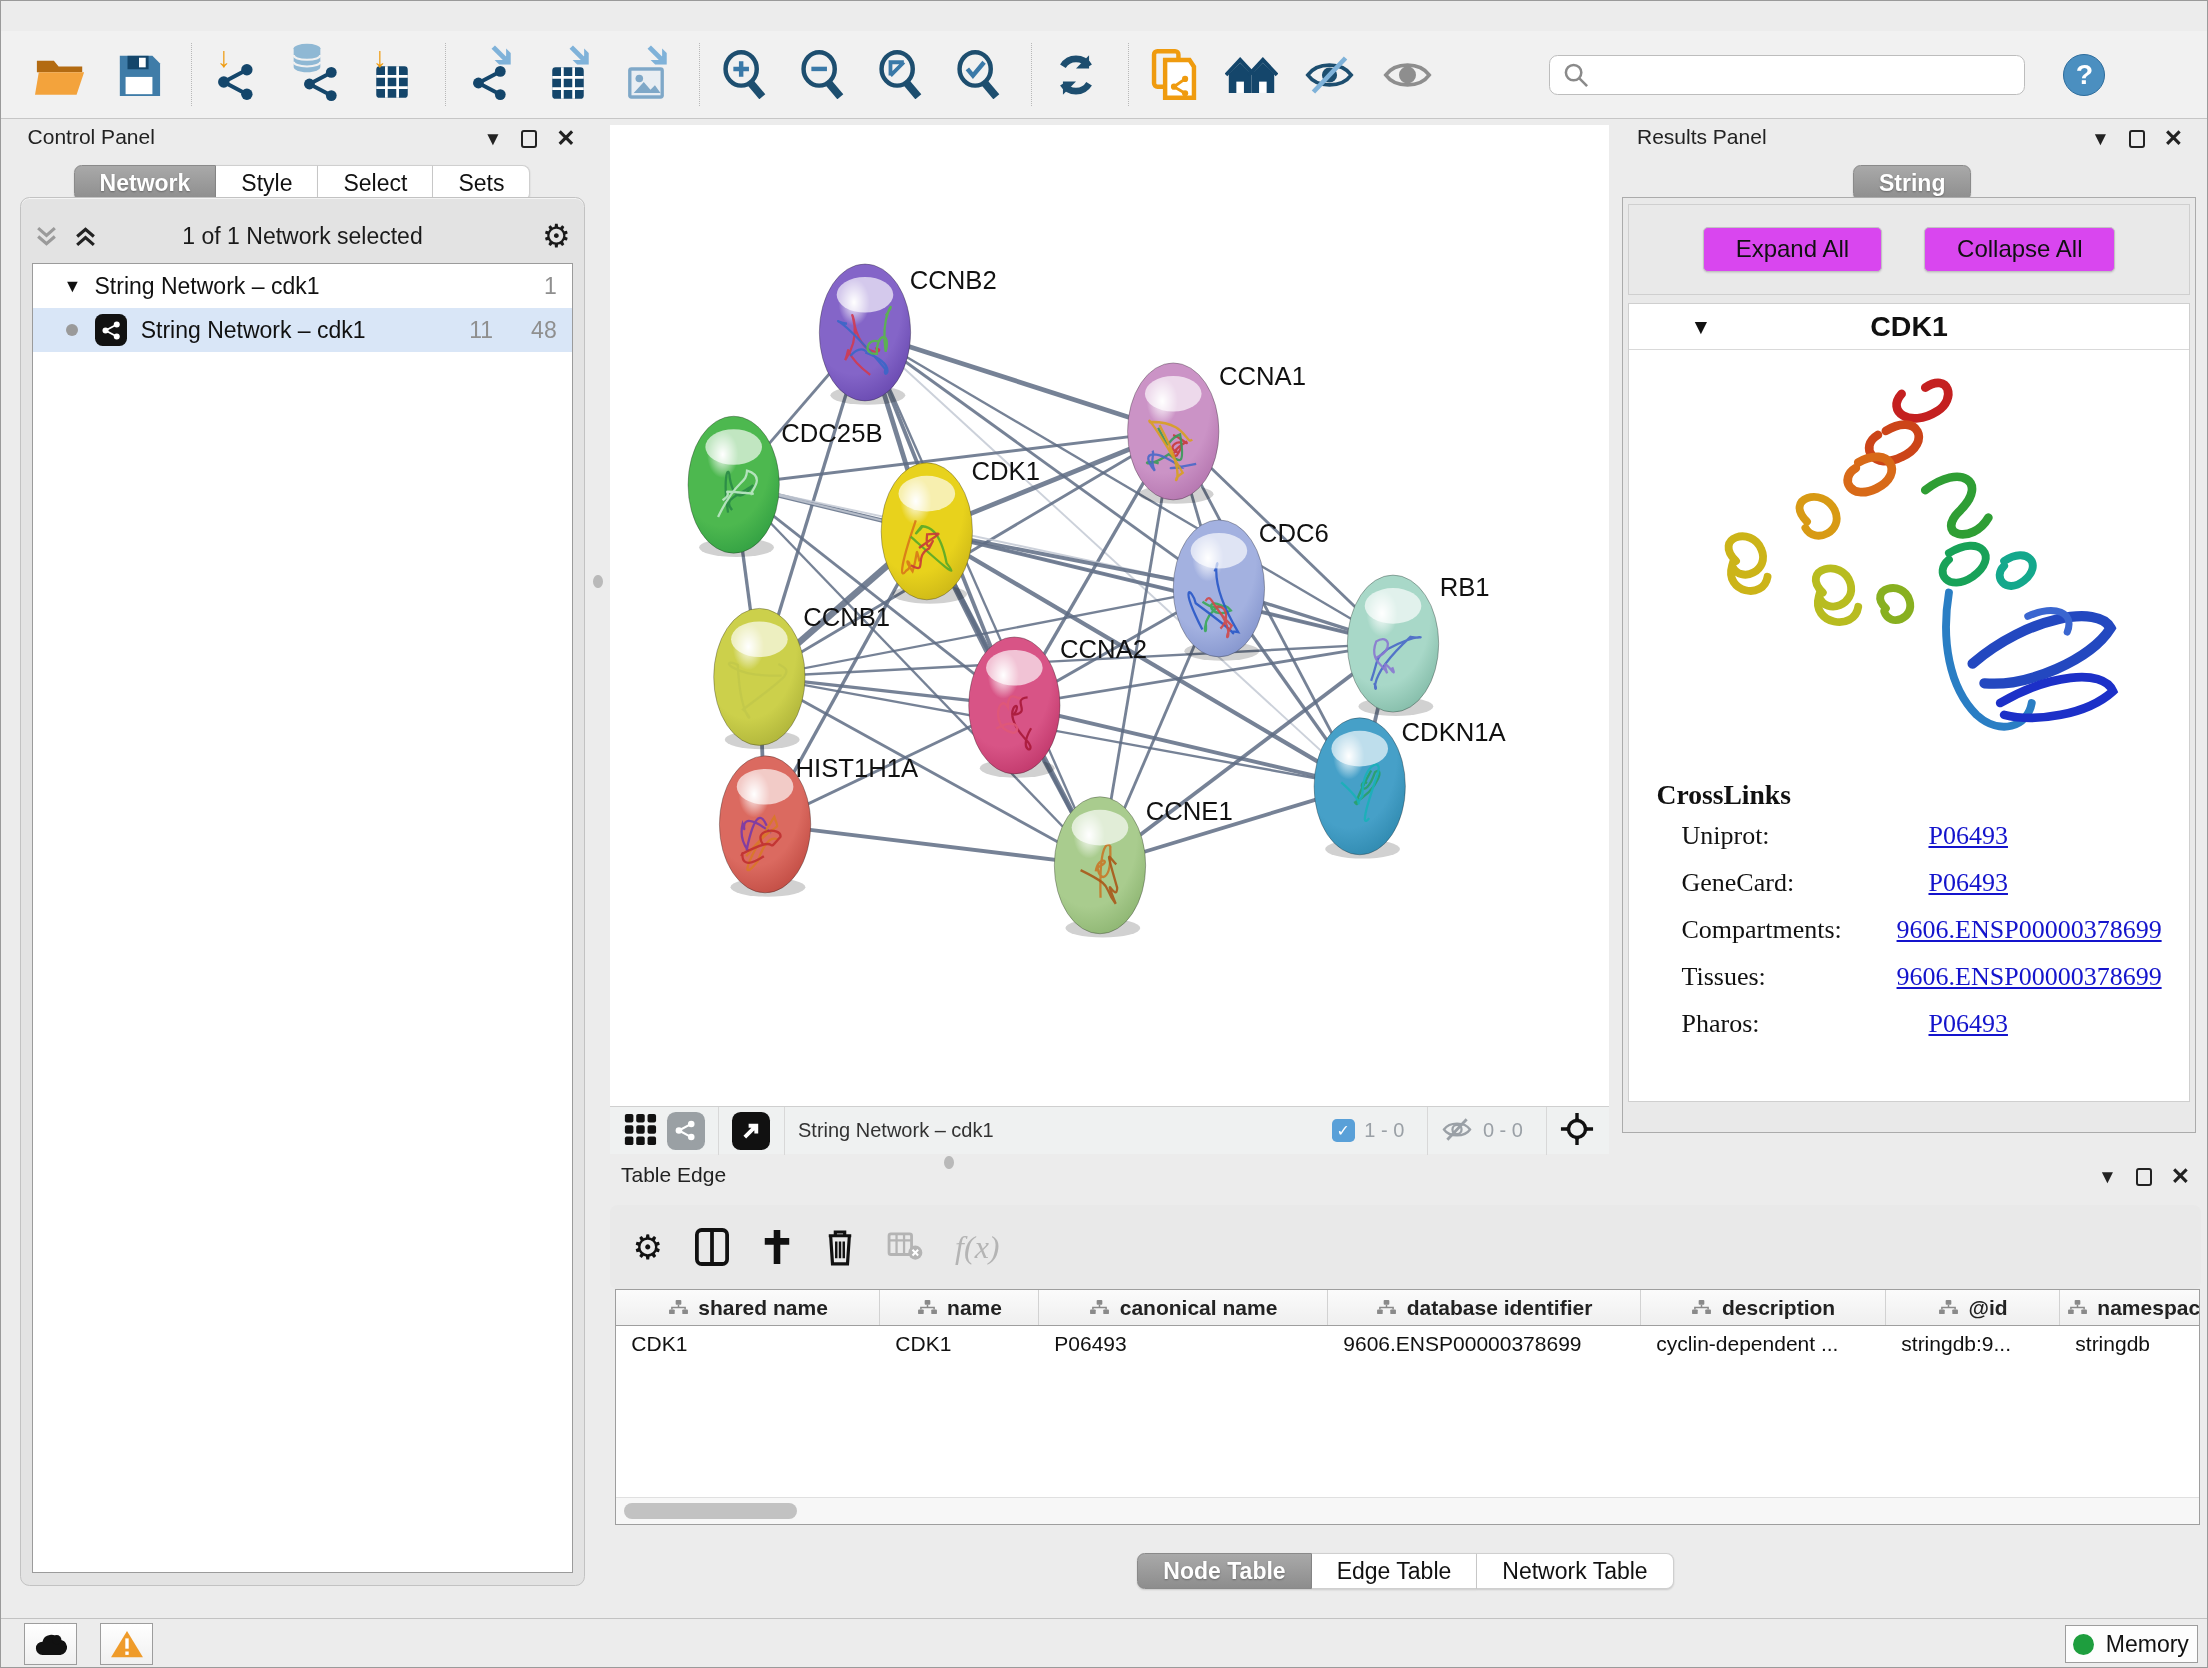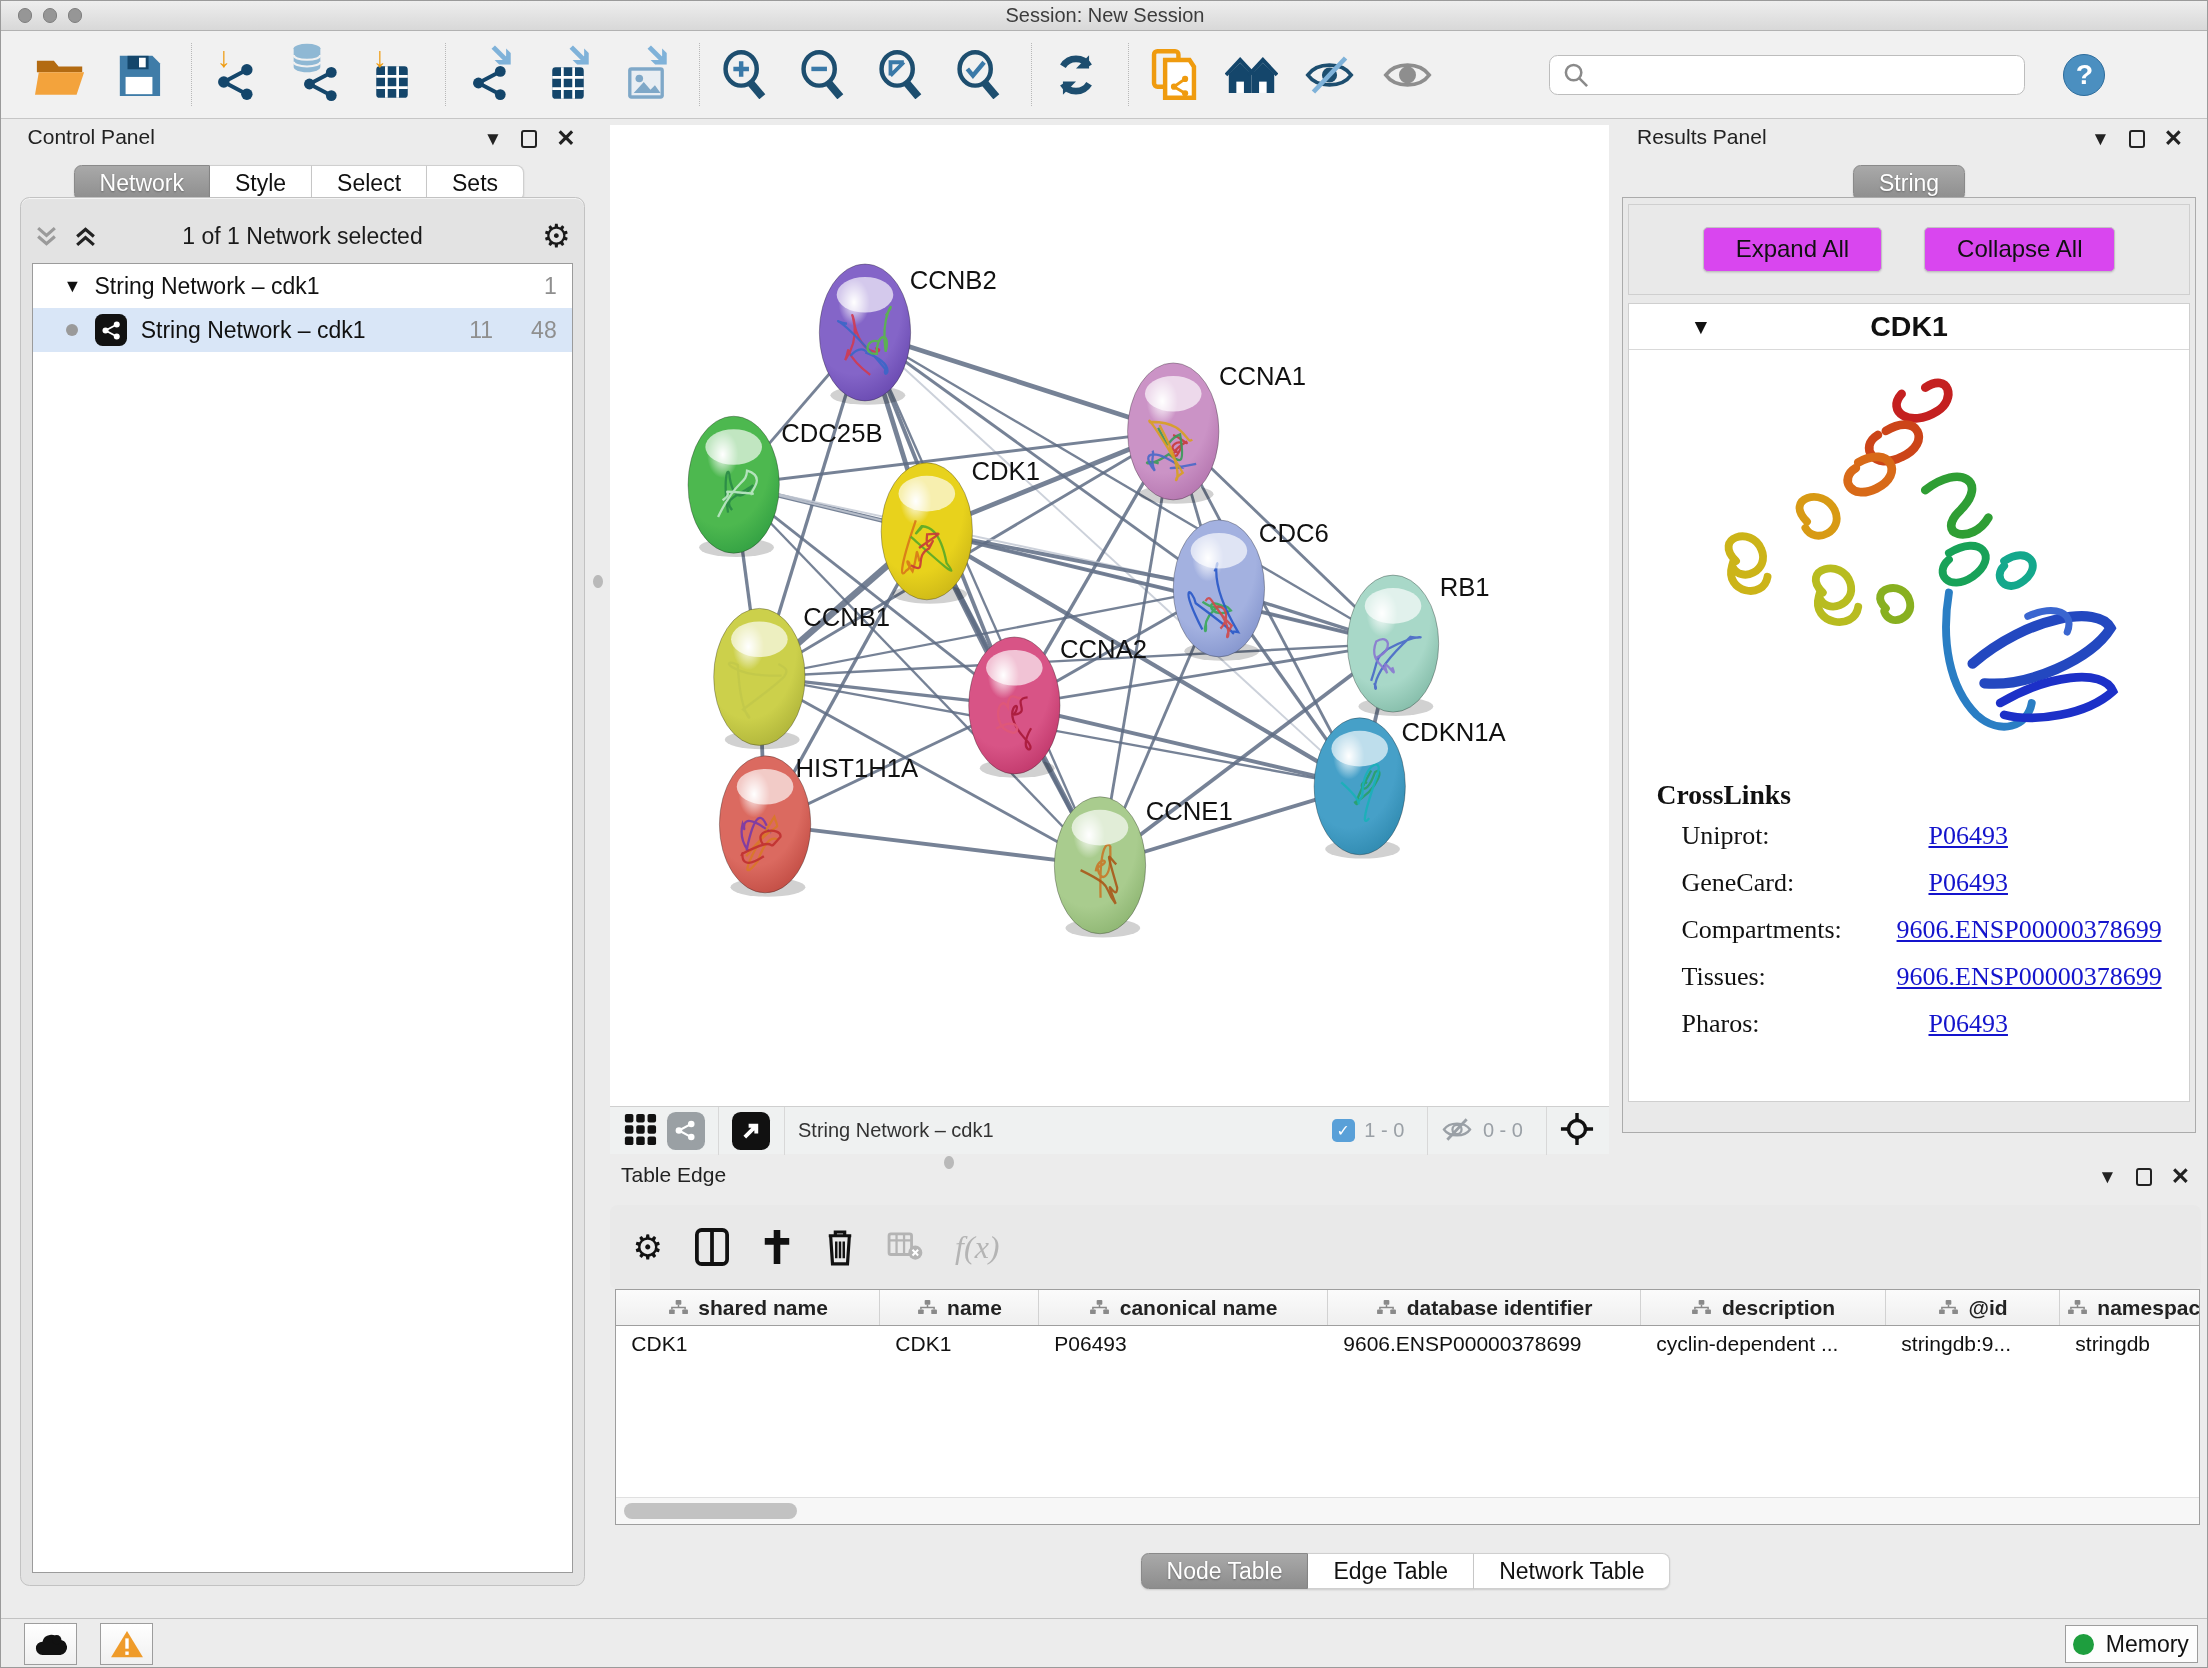--- a/index.html
+++ b/index.html
@@ -35,21 +35,21 @@
   .panel-titlebar { display:flex; align-items:flex-start; height:34px; padding:0 19px; font-size:21px; color:#222; }
   .panel-controls { margin-left:auto; display:flex; align-items:center; gap:19px; color:#222; }
   .pc-tri { font-size:19px; }
   .pc-box { width:16px; height:18px; border:2.4px solid #222; border-radius:2.9px; }
   .pc-x { font-size:23px; font-weight:bold; }
 
   .segmented { display:flex; }
   .seg-tab { background:#fff; border:1px solid #cfcfcf; border-left-width:0; color:#111;
     font-size:23px; padding:3.8px 25px; height:36px; display:flex; align-items:center; justify-content:center;
     box-shadow:0 1px 1.9px rgba(0,0,0,.15); }
-  .seg-tab:first-child { border-left-width:1px; border-radius:7.6px 0 0 7.6px; }
+  .seg-tab:first-child { border-left-width:1px; border-radius:7.6px 0 0 7.6px;font-weight:bold; }
   .seg-tab:last-child { border-radius:0 7.6px 7.6px 0; }
   .seg-tab.selected { background:linear-gradient(#a9a9a9,#8d8d8d); color:#fff; border-color:#8a8a8a; text-shadow:0 1px 1.9px rgba(0,0,0,.3); }
 
   
   #control-panel { position:absolute; left:7.6px; top:124px; width:586px; height:1470px; }
   #cp-tabs { position:absolute; left:65px; top:40px; }
   #cp-body { position:absolute; left:11.4px; top:72px; right:9.5px; bottom:9.5px;
     background:#e3e3e3; border:1px solid #c2c2c2; border-radius:9.5px; box-shadow:inset 0 1px 0 #f4f4f4; }
   #cp-list-header { position:absolute; left:13.3px; right:13.3px; top:19px; height:38px; display:flex; align-items:center; }
   #cp-list-header .summary { position:absolute; left:0; right:0; text-align:center; font-size:23px; color:#1a1a1a; }
@@ -120,26 +120,20 @@
   .sb-btn { width:53px; height:42px; background:linear-gradient(#ffffff,#f0f0f0); border:1.9px solid #9d9d9d; display:flex; align-items:center; justify-content:center; margin-left:23px; }
   #memory-btn { margin-left:auto; margin-right:11.4px; width:133px; height:38px; background:#fdfdfd; border:1.9px solid #9d9d9d;
     display:flex; align-items:center; justify-content:center; gap:11.4px; font-size:23px; color:#111; }
   #memory-dot { width:21px; height:21px; border-radius:50%; background:#1e9e3e; }
 </style>
 </head>
 <body>
 
 <div id="window">
 
-  <div id="titlebar">
-    <div class="traffic"></div>
-    <div class="traffic"></div>
-    <div class="traffic"></div>
-    <div id="win-title">Session: New Session</div>
-  </div>
 
   <div id="toolbar">
     <div class="tbtn">
       <svg width="51" height="44" viewBox="0 0 54 46">
         <path d="M2 8 L20 8 L25 14 L50 14 L50 20 L2 20 Z" fill="#b36b12"></path>
         <path d="M4 20 L52 20 L44 44 L0 44 Z" fill="#f3a33c"></path>
       </svg>
     </div>
     <div class="tbtn">
       <svg width="46" height="46" viewBox="0 0 48 48">

